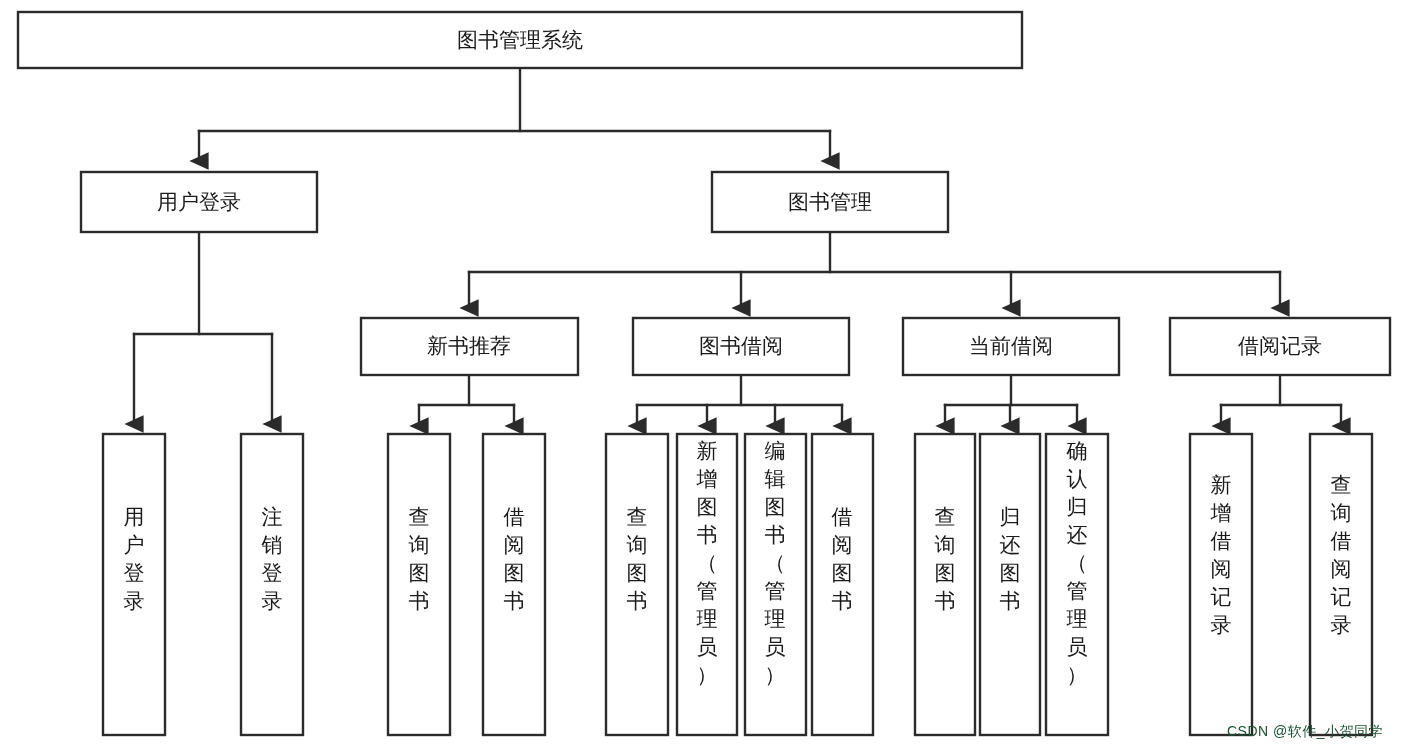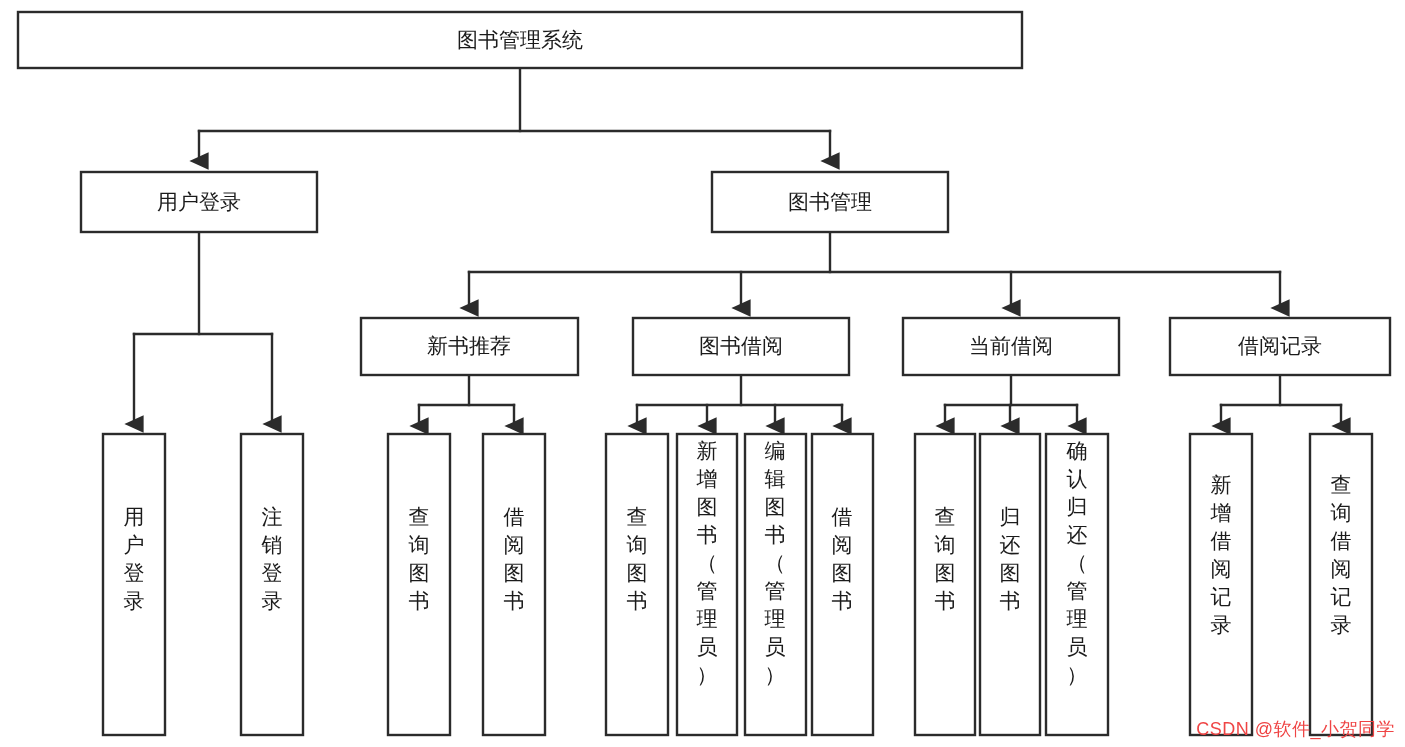--- a/index.html
+++ b/index.html
@@ -43,25 +43,25 @@
     dominant-baseline: middle;
   }
   .node-label-vert {
     fill: #1b1b1b;
     font-family: "Liberation Sans", "DejaVu Sans", sans-serif;
     font-size: 21px;
     text-anchor: middle;
   }
   .watermark {
     position: absolute;
-    right: 10px;
+    right: 22px;
     bottom: 6px;
     font-family: "Liberation Sans", "DejaVu Sans", sans-serif;
-    font-size: 18px;
-    color: #ef4444;
+    font-size: 14px;
+    color: #14532d;
     letter-spacing: 0.5px;
     white-space: nowrap;
     pointer-events: none;
   }
 </style>
 </head>
 <body>
 
 <div id="canvas">
   <svg id="diagram" viewBox="0 0 1405 747">

